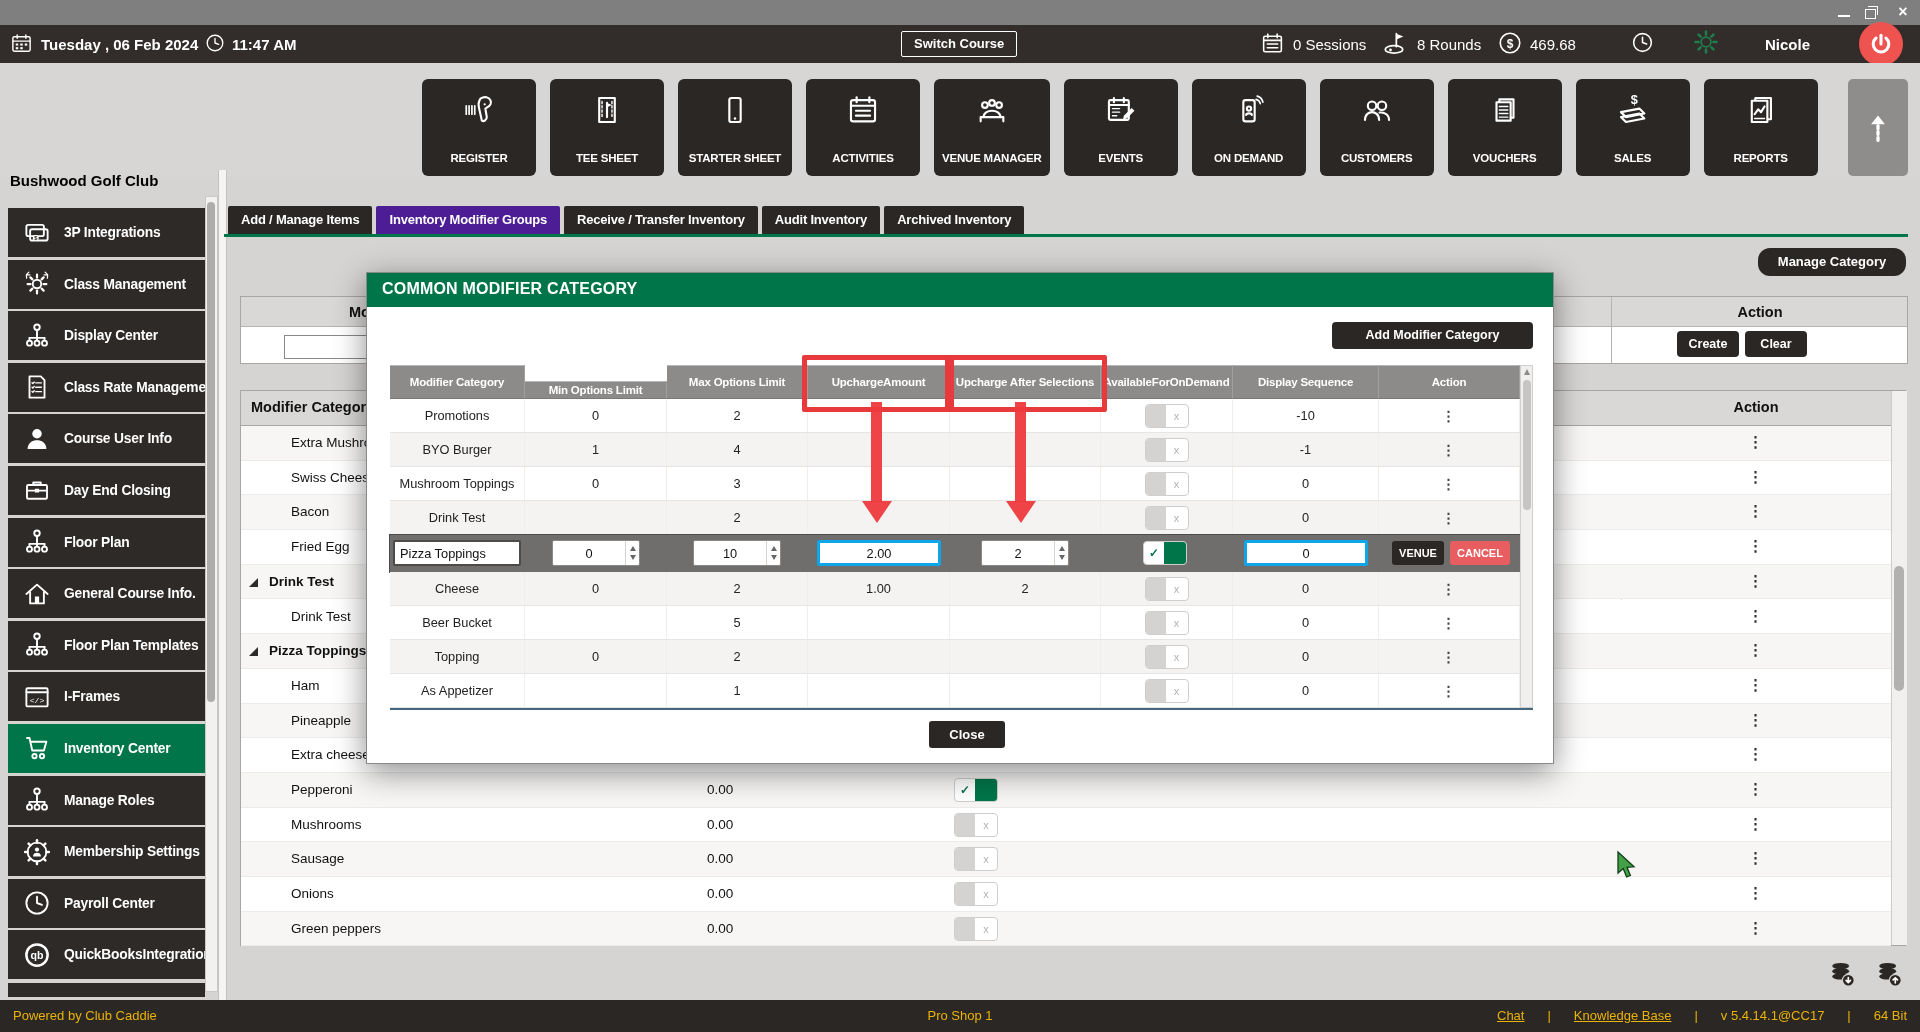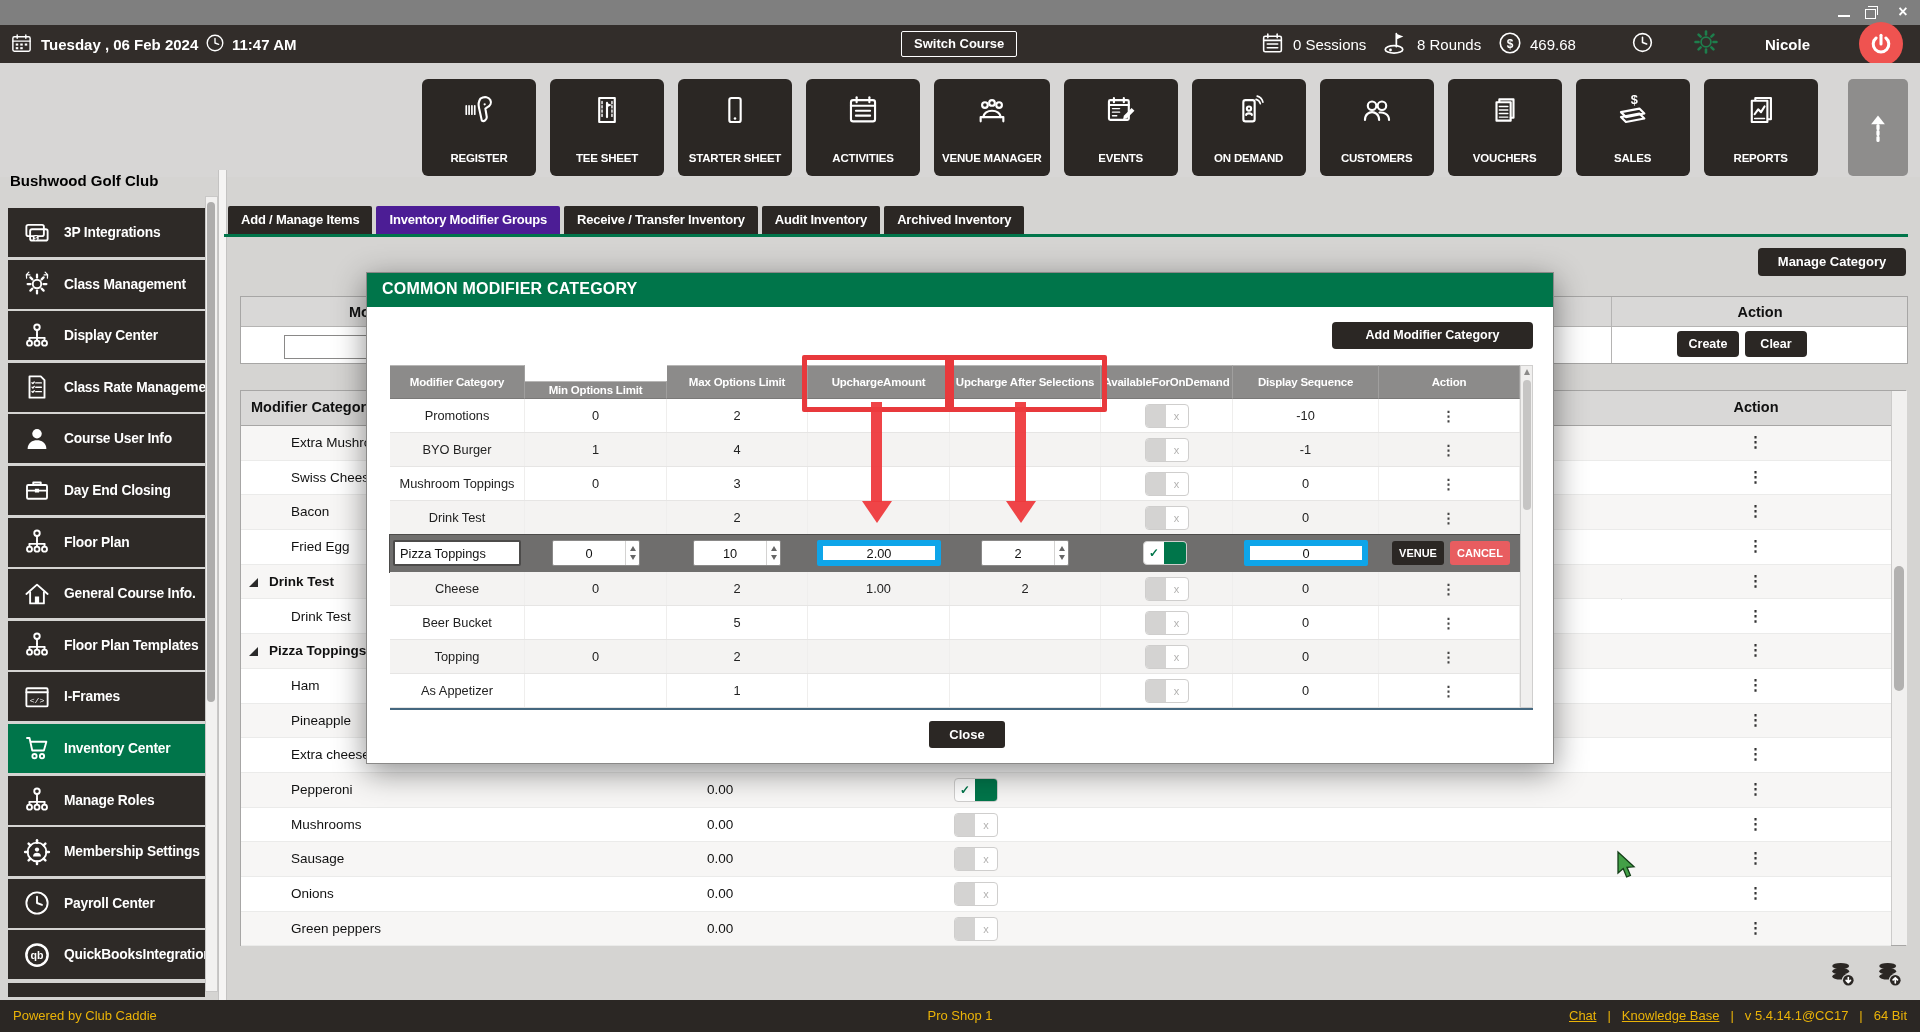--- a/index.html
+++ b/index.html
@@ -63,21 +63,21 @@
   
   #filter-panel{left:240px;top:296px;width:1666px;height:66px;background:#fff;border:1px solid #a7a6a5}
   #filter-head{position:absolute;left:0;top:0;width:100%;height:30px;background:#d9d8d7;border-bottom:1px solid #b5b4b3;box-sizing:border-box}
   #filter-mod-label{position:absolute;left:108px;top:7px;font-size:14.5px;font-weight:700;white-space:nowrap}
   #filter-action-label{position:absolute;left:1372px;width:294px;top:7px;text-align:center;font-size:14.5px;font-weight:700}
   #filter-divider{position:absolute;left:1370px;top:0;width:1px;height:66px;background:#b5b4b3}
   #filter-input{position:absolute;left:43px;top:38px;width:170px;height:22px;border:1px solid #8a8988;background:#fff}
   .sm-btn{position:absolute;top:34px;height:26px;background:#2b2724;color:#fff;font-size:12.5px;font-weight:700;
           border-radius:4px;text-align:center;line-height:26px;cursor:pointer}
   #manage-category-btn{left:1758px;top:248px;width:148px;height:28px;background:#2b2724;color:#fff;font-size:13px;
-          font-weight:700;border-radius:4px;text-align:center;line-height:28px;cursor:pointer}
+          font-weight:700;border-radius:12px;text-align:center;line-height:28px;cursor:pointer}
 
   
   #bg-table{left:240px;top:390px;width:1666px;height:556px;background:#fff;border:1px solid #a7a6a5;box-sizing:border-box}
   #bg-table-head{position:absolute;left:0;top:0;width:100%;height:35px;background:#d9d8d7;border-bottom:1px solid #a7a6a5;box-sizing:border-box}
   #bg-mod-header{position:absolute;left:10px;top:8px;font-size:14.5px;font-weight:700;white-space:nowrap}
   #bg-action-header{position:absolute;left:1380px;width:270px;top:8px;text-align:center;font-size:14.5px;font-weight:700}
   .bg-col{position:absolute;top:0;width:1px;height:100%;background:#dddcdb}
   .bg-row{position:absolute;left:0;width:1650px;height:34.7px;border-bottom:1px solid #ebebea;box-sizing:border-box;cursor:pointer}
   .bg-row .lbl{position:absolute;top:9px;font-size:13.5px;white-space:nowrap}
   .bg-row .tri{position:absolute;left:8px;top:13px;width:0;height:0;border-bottom:9px solid #2a2a2a;border-left:9px solid transparent}
@@ -104,21 +104,21 @@
          font-weight:700;border-radius:4px;text-align:center;line-height:27px;cursor:pointer}
   #modal-table{position:absolute;left:23px;top:92px;width:1130px}
   #m-head{display:flex;height:34px}
   .m-th{background:#8c8b8a;color:#fff;font-size:11.5px;font-weight:700;display:flex;align-items:center;justify-content:center;
         border-right:1px solid #a09f9e;border-top:1px solid #b7b6b5;border-bottom:1px solid #7a7978;box-sizing:border-box;
         text-align:center;letter-spacing:-.2px}
   .m-row{position:absolute;left:0;width:1130px;height:34px;display:flex;border-bottom:1px solid #e6e5e4;box-sizing:border-box;cursor:pointer}
   .m-cell{display:flex;align-items:center;justify-content:center;font-size:12.8px;color:#222;border-right:1px solid #efeeed;box-sizing:border-box}
   .m-row .dots{font-size:14px;font-weight:700;color:#444;letter-spacing:1px}
   #m-edit-row{position:absolute;left:0;width:1130px;height:37px;background:#6f6e6d;outline:1px solid #4c4b4a}
-  .e-input{position:absolute;top:5px;height:26px;background:#fff;border:6px solid #0ea5e9;border-radius:2px;
+  .e-input{position:absolute;top:5px;height:26px;background:#fff;border:3px solid #0ea5e9;border-radius:2px;
            font-size:12.8px;font-family:"Liberation Sans",sans-serif;display:flex;align-items:center;justify-content:center;box-sizing:border-box}
   .spin{position:absolute;top:5px;height:26px;background:#fff;border:1px solid #8a8988;border-radius:2px;display:flex;box-sizing:border-box}
   .spin .v{flex:1;display:flex;align-items:center;justify-content:center;font-size:12.8px}
   .spin .ar{width:13px;border-left:1px solid #d4d3d2;display:flex;flex-direction:column;align-items:center;justify-content:center;gap:4px}
   .spin .up{width:0;height:0;border-left:3.5px solid transparent;border-right:3.5px solid transparent;border-bottom:5px solid #666}
   .spin .dn{width:0;height:0;border-left:3.5px solid transparent;border-right:3.5px solid transparent;border-top:5px solid #666}
   .e-btn{position:absolute;top:6px;height:24px;color:#fff;font-size:11px;font-weight:700;border-radius:3px;
          display:flex;align-items:center;justify-content:center;cursor:pointer}
   #m-scroll{position:absolute;left:1153px;top:92px;width:13px;height:343px;background:#f0efee;border:1px solid #d0cfce;box-sizing:border-box}
   #m-scroll .sar{position:absolute;left:2.5px;top:3px;width:0;height:0;border-left:3.5px solid transparent;border-right:3.5px solid transparent;border-bottom:6px solid #8b8a89}
@@ -132,21 +132,21 @@
   .red-stem{position:absolute;width:11px;background:#ee3a3d;z-index:45;opacity:.95}
   .red-head{position:absolute;width:0;height:0;border-left:15px solid transparent;border-right:15px solid transparent;
             border-top:22px solid #ee3a3d;z-index:45;opacity:.95}
 
   
   #db-icons{left:1828px;top:960px;display:flex;gap:18px;z-index:20}
   #db-icons .ic{width:29px;height:29px;cursor:pointer}
   #statusbar{left:0;top:1000px;width:1920px;height:32px;background:#2b2724;color:#eab308;z-index:30}
   #sb-left{position:absolute;left:13px;top:8px;font-size:13px}
   #sb-center{position:absolute;left:0;width:100%;top:8px;text-align:center;font-size:13px}
-  #sb-right{position:absolute;right:13px;top:8px;font-size:13px;display:flex;gap:11px;align-items:center}
+  #sb-right{position:absolute;right:13px;top:8px;font-size:13px;display:flex;gap:23px;align-items:center}
   #sb-right .lnk{text-decoration:underline;cursor:pointer}
   #cursor{left:1615px;top:850px;width:22px;height:30px;z-index:100}
 </style>
 </head>
 <body>
 
 <div class="abs" id="titlebar">
   <div class="wc" id="wc-min"></div>
   <div class="wc" id="wc-restore">
       <div class="r1"></div>

